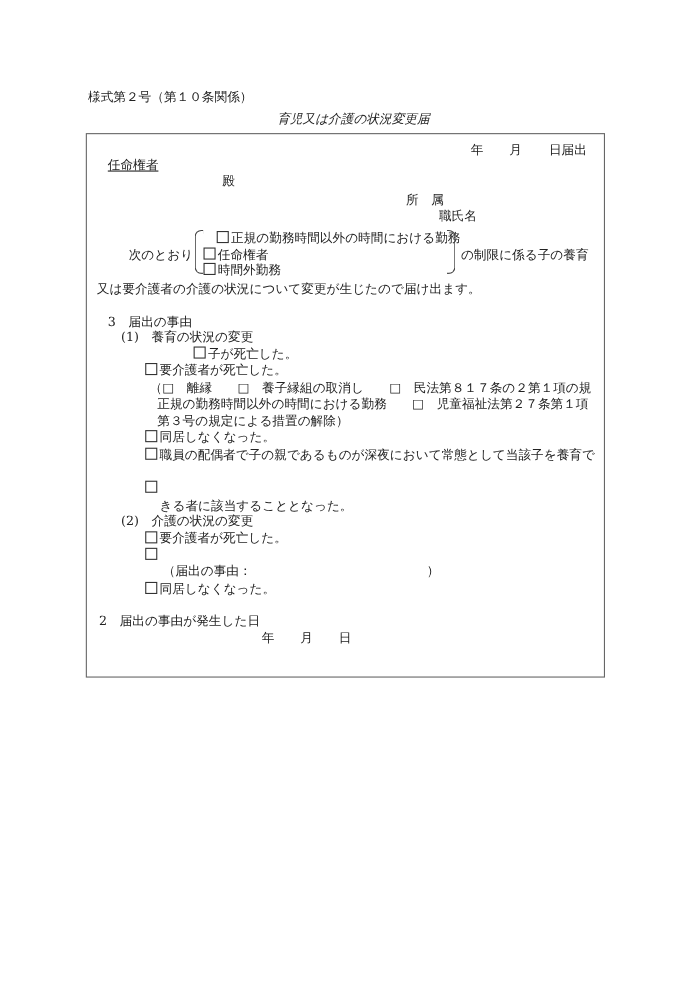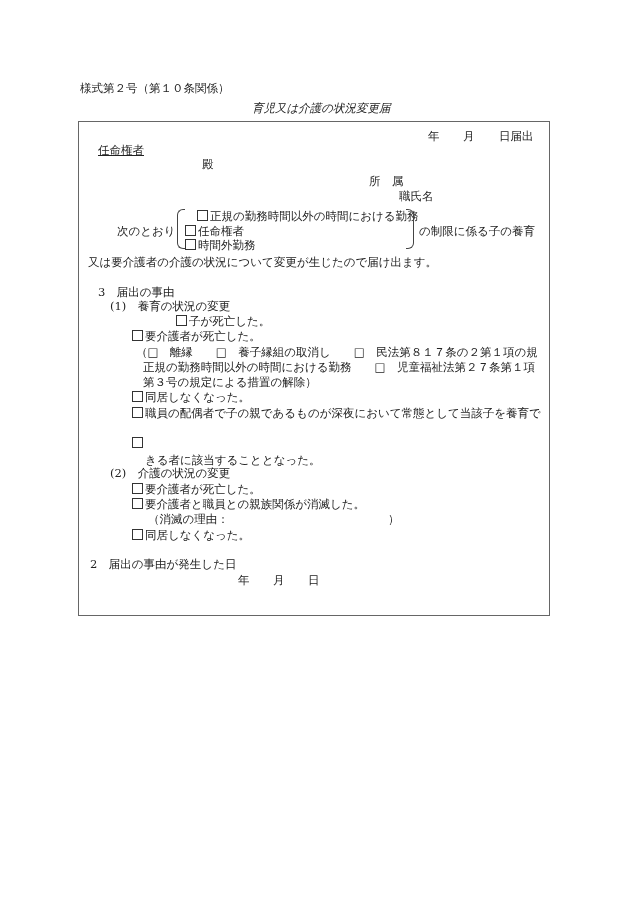--- a/index.html
+++ b/index.html
@@ -55,21 +55,21 @@
 <div class="abs" style="left:136px;top:345px;">（□　離縁　　□　養子縁組の取消し　　□　民法第８１７条の２第１項の規</div>
 <div class="abs" style="left:143px;top:360px;">正規の勤務時間以外の時間における勤務　　□　児童福祉法第２７条第１項</div>
 <div class="abs" style="left:143px;top:375px;">第３号の規定による措置の解除）</div>
 <div class="abs" style="left:132px;top:390px;"><span class="cb"></span><span>同居しなくなった。</span></div>
 <div class="abs" style="left:132px;top:406px;"><span class="cb"></span><span>職員の配偶者で子の親であるものが深夜において常態として当該子を養育で</span></div>
 <div class="abs" style="left:145px;top:421px;margin-top:32px;">きる者に該当することとなった。</div>
 <div class="abs" style="left:132px;top:436px;"><span class="cb"></span></div>
 
 <div class="abs" style="left:110px;top:466px;">(2)　介護の状況の変更</div>
 <div class="abs" style="left:132px;top:482px;"><span class="cb"></span><span>要介護者が死亡した。</span></div>
-<div class="abs" style="left:132px;top:497px;"><span class="cb"></span><span>要介護者と職員との親族関係が消滅した。</span></div>
-<div class="abs" style="left:148px;top:512px;">（消滅の理由：</div>
+<div class="abs" style="left:132px;top:497px;"><span class="cb"></span></div>
+<div class="abs" style="left:148px;top:512px;">（届出の事由：</div>
 <div class="abs" style="left:388px;top:512px;">）</div>
 <div class="abs" style="left:132px;top:528px;"><span class="cb"></span><span>同居しなくなった。</span></div>
 
 <div class="abs" style="left:90px;top:557px;">2　届出の事由が発生した日</div>
 <div class="abs" style="left:238px;top:573px;">年</div>
 <div class="abs" style="left:273px;top:573px;">月</div>
 <div class="abs" style="left:308px;top:573px;">日</div>
 
 </body></html>

